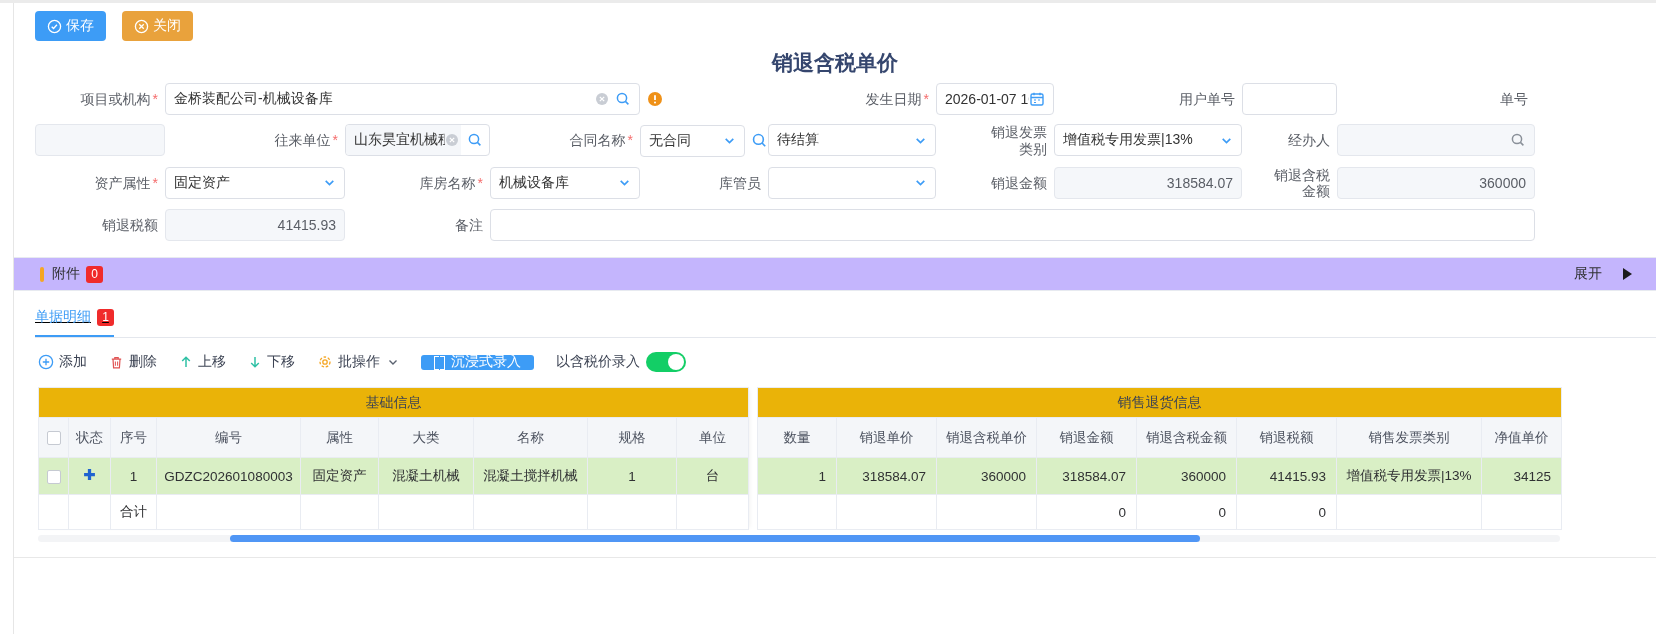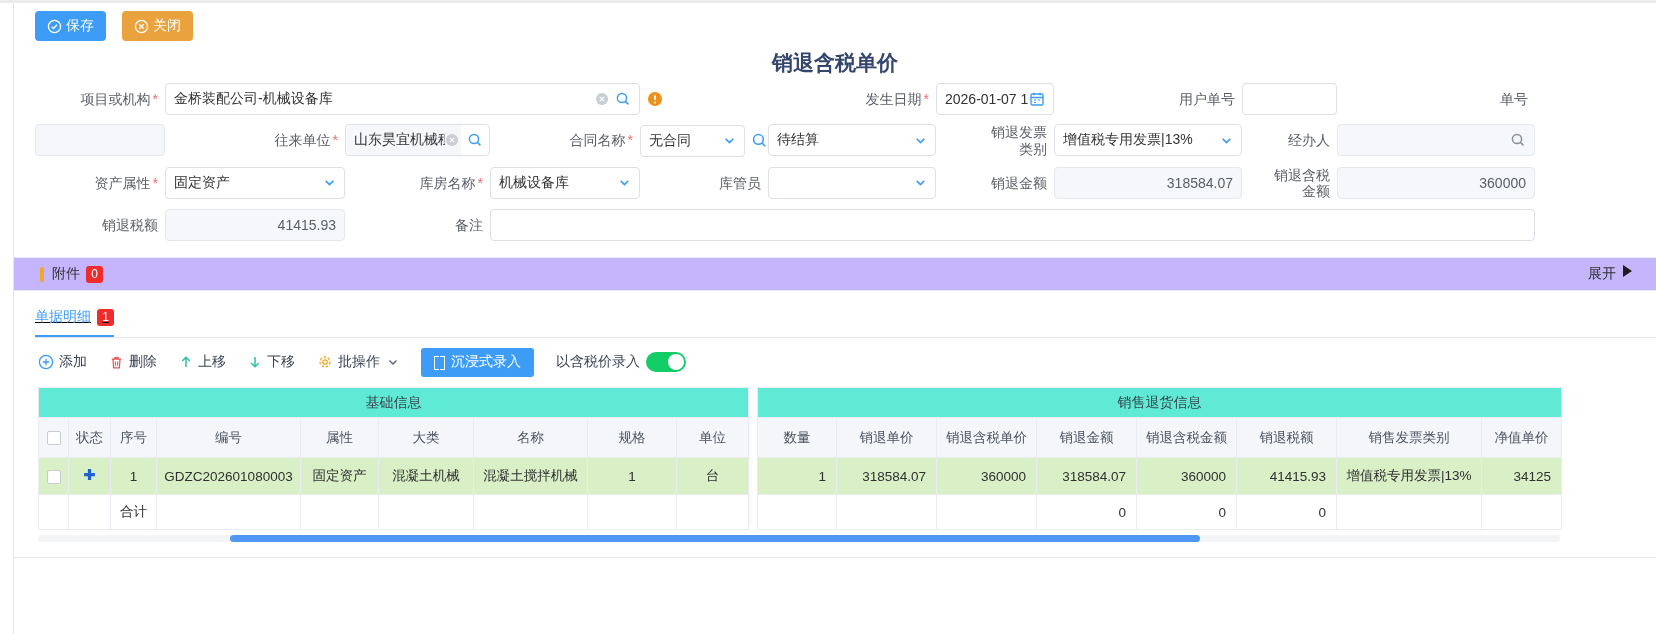--- a/index.html
+++ b/index.html
@@ -45,47 +45,47 @@
   .cell-flex .ctl { flex:1; }
 
   
   .attach-bar { margin-top:16px; height:34px; background:#c4b5fd;
     border-top:1px solid #e7eaf0; border-bottom:1px solid #e7eaf0;
     display:flex; align-items:center; padding:0 24px 0 26px; }
   .accent { width:4px; height:15px; border-radius:2px; background:#f5a623; margin-right:8px; }
   .attach-label { font-size:14px; color:#303133; }
   .badge { display:inline-flex; align-items:center; justify-content:center; min-width:17px; height:17px;
     padding:0 4px; margin-left:6px; border-radius:3px; background:#f02b2b; color:#fff; font-size:12px; }
-  .expand { margin-left:auto; display:flex; align-items:flex-start; gap:7px; font-size:14px; color:#303133; cursor:pointer; }
+  .expand { margin-left:auto; display:flex; align-items:center; gap:21px; font-size:14px; color:#303133; cursor:pointer; }
   .tri-right { width:0; height:0; border-top:6px solid transparent; border-bottom:6px solid transparent;
     border-left:9px solid #1c1c1c; }
 
   
   .tab-row { margin:17px 0 0 21px; border-bottom:1px solid #e4e7ed; display:flex;text-decoration:underline; }
   .tab { display:flex; align-items:center; padding-bottom:9px; border-bottom:2px solid #3d9cf6;
     color:#3d9cf6; font-size:14px; cursor:pointer; }
 
   
   .grid-toolbar { margin:9px 0 0 24px; display:flex; align-items:center; gap:22px; height:30px; }
   .tool { display:flex; align-items:center; gap:5px; font-size:14px; color:#3c4353; cursor:pointer;font-family:Liberation Serif, serif; }
-  .btn-immersive { display:flex; align-items:center; gap:6px; height:29px; padding:0 13px;
+  .btn-immersive { display:flex; align-items:center; gap:6px; height:15px; padding:0 13px;
     background:#3d9cf6; color:#fff; font-size:14px; border:none; border-radius:3px; cursor:pointer; }
   .brackets { display:inline-block; width:11px; height:12px; position:relative; }
   .brackets::before,.brackets::after { content:""; position:absolute; top:0; width:4px; height:12px; }
   .brackets::before { left:0; border:1.5px solid #fff; border-right:none; }
   .brackets::after { right:0; border:1.5px solid #fff; border-left:none; }
   .toggle { width:40px; height:20px; border-radius:10px; background:#13ce66; position:relative; cursor:pointer; margin-left:4px; }
   .toggle .knob { position:absolute; top:2px; right:2px; width:16px; height:16px; border-radius:50%; background:#fff; }
   .chev-sm { margin-left:2px; }
 
   
   .tables { display:flex; gap:8px; margin:10px 0 0 24px; }
   table.grid { border-collapse:collapse; table-layout:fixed; font-size:13.5px; }
   table.grid th, table.grid td { border:1px solid #e9ecf2; overflow:hidden; white-space:nowrap; }
-  tr.group-row th { height:30px; background:#5eead4; color:#3c4353; font-weight:normal; font-size:14px; }
+  tr.group-row th { height:30px; background:#eab308; color:#3c4353; font-weight:normal; font-size:14px; }
   tr.head-row th { height:40px; background:#f4f6f9; color:#4d5360; font-weight:normal; text-align:center; }
   tr.data-row td { height:37px; background:#d9efc5; color:#303133; text-align:center; }
   tr.total-row td { height:35px; background:#fff; color:#303133; text-align:center;margin-left:20px; }
   td.num, th.num { text-align:right !important; padding-right:10px; }
   .checkbox { display:inline-block; width:14px; height:14px; border:1px solid #c6cad2; border-radius:2px; background:#fff; vertical-align:middle; cursor:pointer; }
   .link { color:#4a9cf7; cursor:pointer; }
   .left-pane { box-shadow:3px 0 5px -3px rgba(0,0,0,0.08); }
 
   
   .hscroll { position:relative; margin:5px 0 0 24px; width:1522px; height:7px; background:#f3f4f6; border-radius:4px; }

